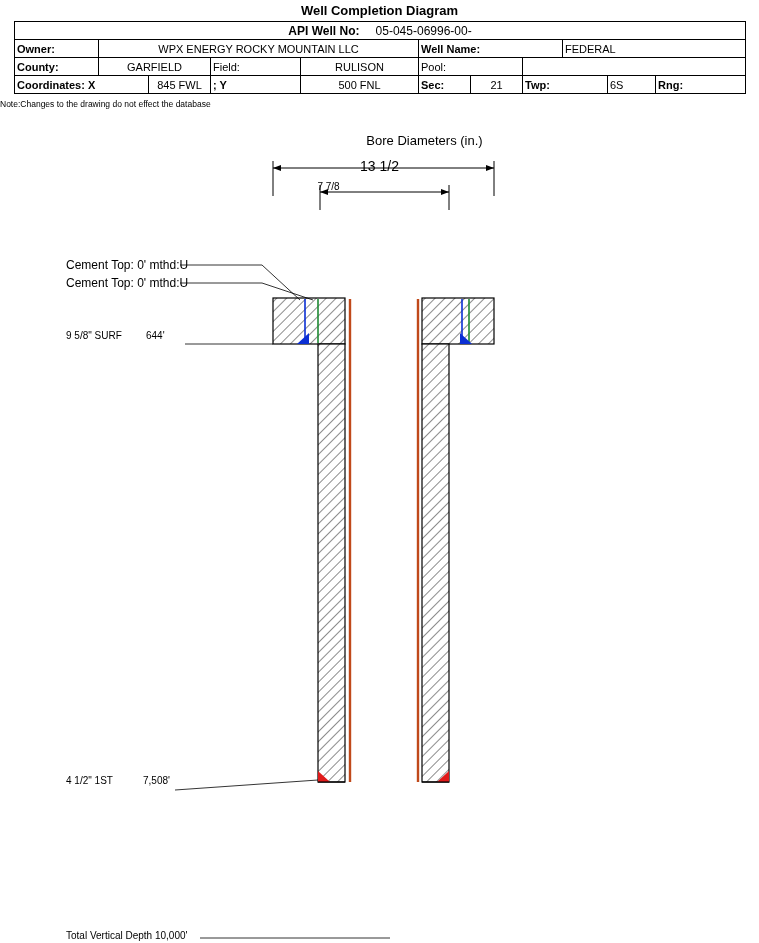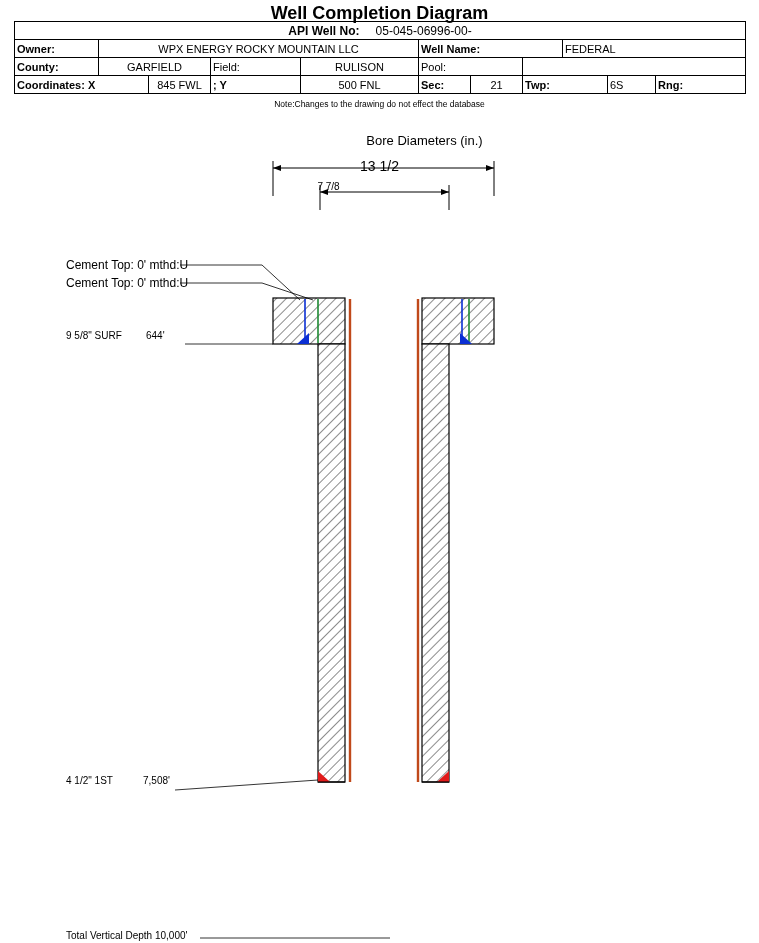--- a/index.html
+++ b/index.html
@@ -20,21 +20,21 @@
     width: 759px;
     height: 943px;
   }
   
   .doc-title {
     position: absolute;
     top: 3px;
     left: 0;
     width: 759px;
     text-align: center;
-    font-size: 18px;
+    font-size: 13px;
     font-weight: bold;
   }
   
   .hdr {
     position: absolute;
     top: 21px;
     left: 14px;
     width: 731px;
     border-collapse: collapse;
     table-layout: fixed;
@@ -58,21 +58,21 @@
   }
   .val {
     font-size: 11px;
   }
   .ctr { text-align: center; }
   .note {
     position: absolute;
     top: 99px;
     left: 0;
     width: 759px;
-    text-align: center;
+    text-align: left;
     font-size: 8.5px;
   }
   
   .bore-title {
     position: absolute;
     top: 133px;
     left: 0;
     width: 759px;
     text-align: center;
     font-size: 13px;

